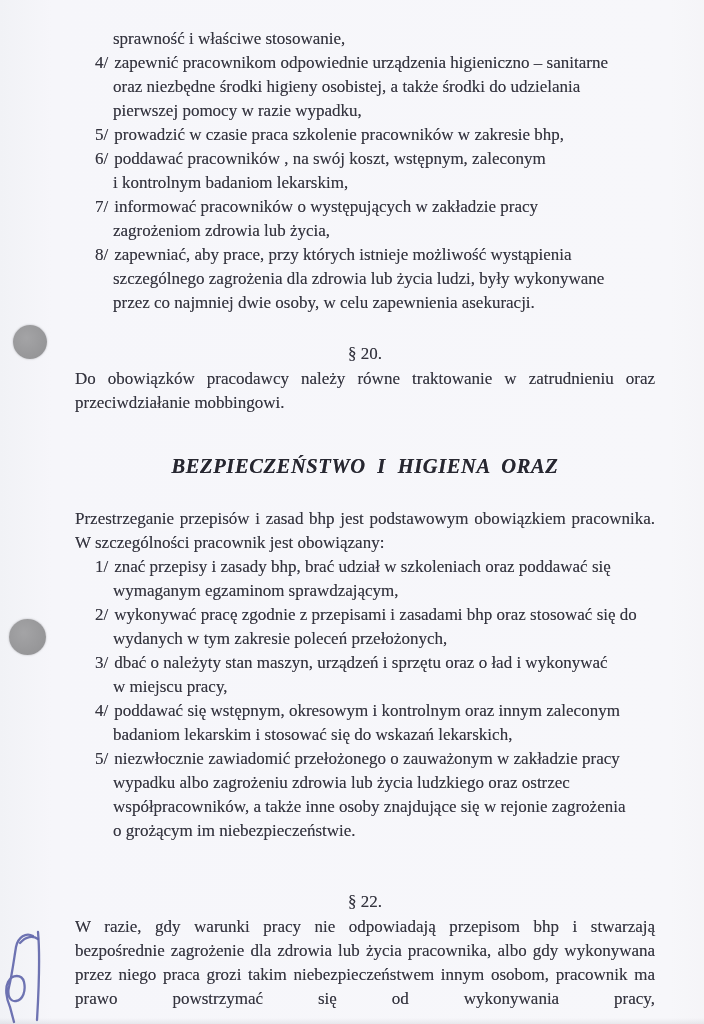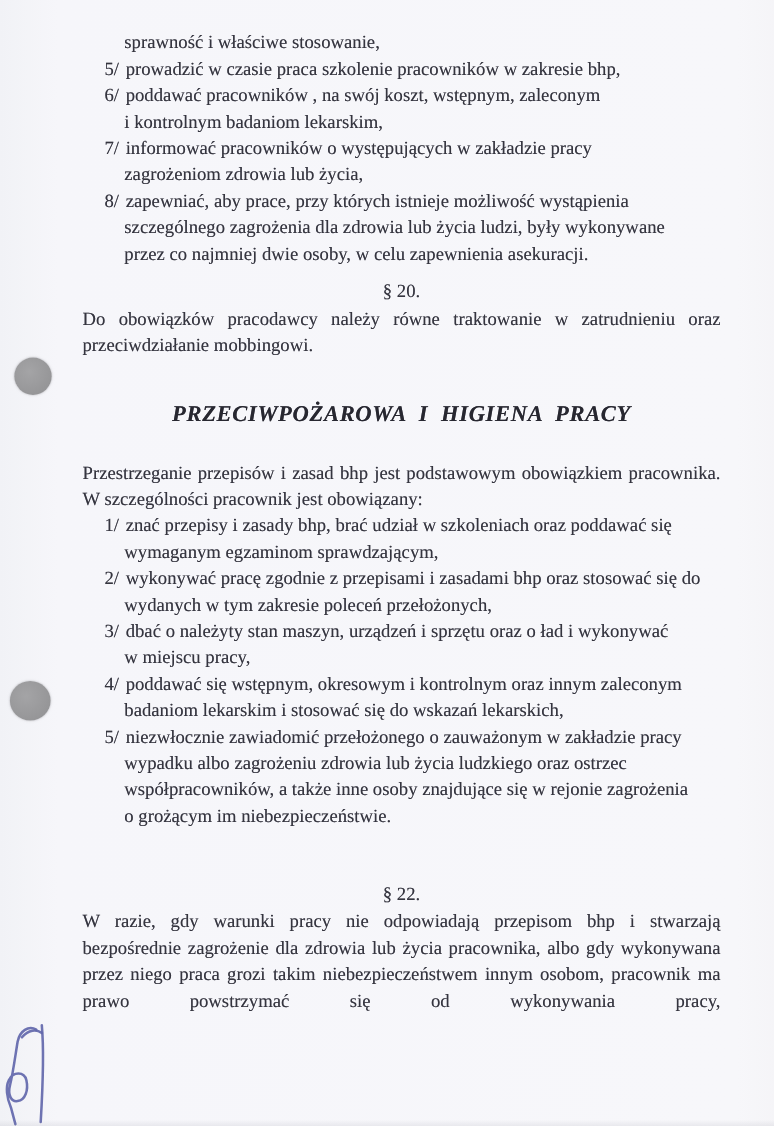--- a/index.html
+++ b/index.html
@@ -36,21 +36,21 @@
     padding-left: 18px;
     text-indent: -18px;
   }
   .list .item.cont {
     text-indent: 0;
   }
   .marker { padding-right: 6px; }
   .itext { white-space: pre-wrap; }
   .smark {
     text-align: center;
-    margin-top: 10px;
+    margin-top: 27px;
     margin-bottom: 1px;
   }
   .para {
     text-align: justify;
   }
   .para.justify-all {
     text-align-last: justify;
   }
   .chapter {
     margin-top: 37px;
@@ -93,35 +93,38 @@
 
 <div class="scan-page">
 
   <span class="hole top"></span>
   <span class="hole bottom"></span>
 
   <div class="content">
 
     <div class="list">
       <div class="item cont"><span class="itext">sprawność i właściwe stosowanie,</span></div>
+      <div class="item"><span class="marker">4/</span><span class="itext">zapewnić pracownikom odpowiednie urządzenia higieniczno – sanitarne
+oraz niezbędne środki higieny osobistej, a także środki do udzielania
+pierwszej pomocy w razie wypadku,</span></div>
       <div class="item"><span class="marker">5/</span><span class="itext">prowadzić w czasie praca szkolenie pracowników w zakresie bhp,</span></div>
       <div class="item"><span class="marker">6/</span><span class="itext">poddawać pracowników , na swój koszt, wstępnym, zaleconym
 i kontrolnym badaniom lekarskim,</span></div>
       <div class="item"><span class="marker">7/</span><span class="itext">informować pracowników o występujących w zakładzie pracy
 zagrożeniom zdrowia lub życia,</span></div>
       <div class="item"><span class="marker">8/</span><span class="itext">zapewniać, aby prace, przy których istnieje możliwość wystąpienia
 szczególnego zagrożenia dla zdrowia lub życia ludzi, były wykonywane
 przez co najmniej dwie osoby, w celu zapewnienia asekuracji.</span></div>
     </div>
 
     <div class="smark">§ 20.</div>
     <div class="para">Do obowiązków pracodawcy należy równe traktowanie w zatrudnieniu oraz przeciwdziałanie mobbingowi.</div>
 
     <div class="chapter">
-      <div>PRZECIWPOŻAROWA I HIGIENA PRACY</div>
+      <div>BEZPIECZEŃSTWO I HIGIENA ORAZ</div>
     </div>
 
     <div class="para">Przestrzeganie przepisów i zasad bhp jest podstawowym obowiązkiem pracownika. W szczególności pracownik jest obowiązany:</div>
 
     <div class="list">
       <div class="item"><span class="marker">1/</span><span class="itext">znać przepisy i zasady bhp, brać udział w szkoleniach oraz poddawać się
 wymaganym egzaminom sprawdzającym,</span></div>
       <div class="item"><span class="marker">2/</span><span class="itext">wykonywać pracę zgodnie z przepisami i zasadami bhp oraz stosować się do
 wydanych w tym zakresie poleceń przełożonych,</span></div>
       <div class="item"><span class="marker">3/</span><span class="itext">dbać o należyty stan maszyn, urządzeń i sprzętu oraz o ład i wykonywać

